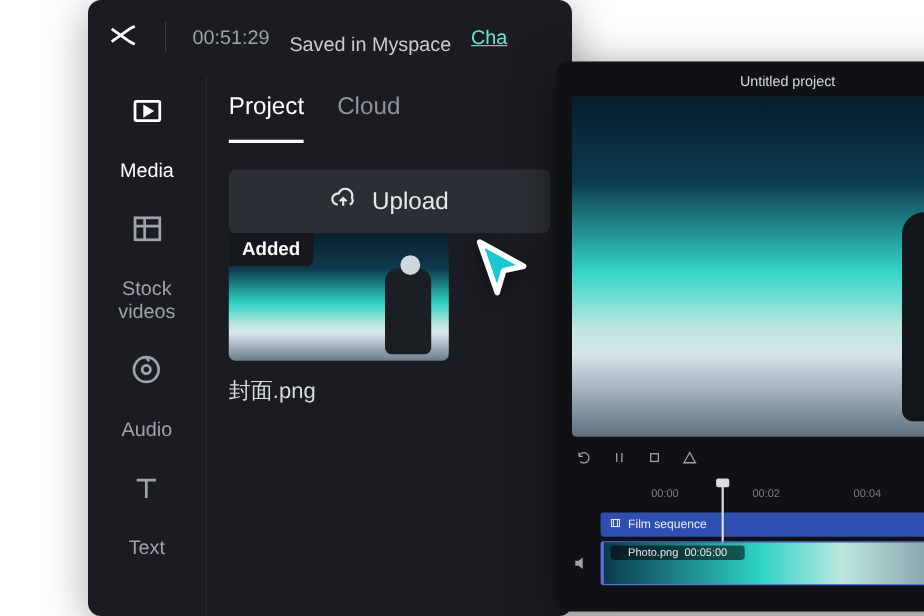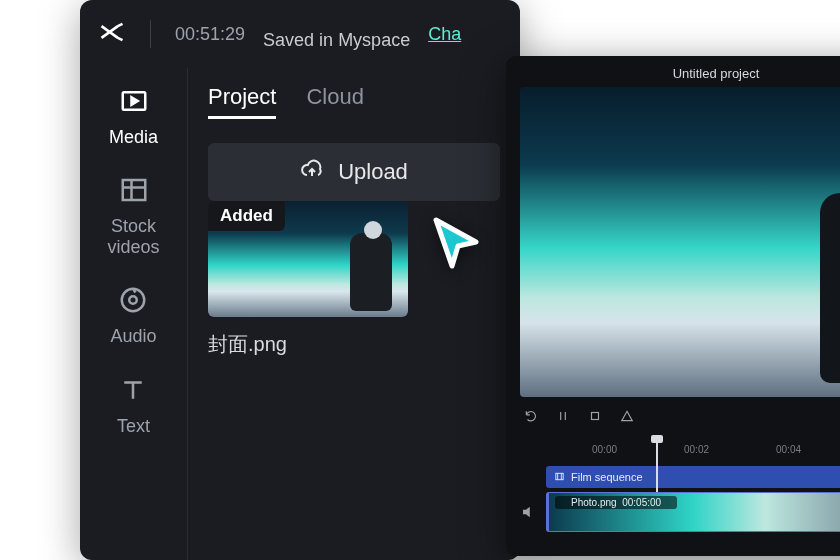--- a/index.html
+++ b/index.html
@@ -42,30 +42,30 @@
     width: 108px;
     border-right: 1px solid #2a2c31;
     display: flex;
     flex-direction: column;
     align-items: center;
     padding-top: 18px;
     gap: 28px;
     color: #9ea2ab;
     font-size: 18px;
   }
-  .side-item { display: flex; flex-direction: column; align-items: center; gap: 6px; cursor: pointer; text-align: center; line-height: 1.15; }
+  .side-item { display: flex; flex-direction: column; align-items: center; gap: 24px; cursor: pointer; text-align: center; line-height: 1.15; }
   .side-item.active { color: #fff; }
   .side-item svg { width: 30px; height: 30px; }
   .mainpane {
     position: absolute;
     left: 108px; top: 68px; right: 0; bottom: 0;
     padding: 16px 20px;
   }
   .tabs { display: flex; gap: 30px; font-size: 22px; color: #8f939c; margin-bottom: 24px; }
-  .tab { cursor: pointer; padding-bottom: 6px; }
+  .tab { cursor: pointer; padding-bottom: 17px; }
   .tab.active { color: #fff; border-bottom: 3px solid #fff; }
   .upload-btn {
     display: flex; align-items: center; justify-content: center; gap: 14px;
     background: #2b2e34; color: #e7e8ea;
     height: 58px; border-radius: 6px;
     font-size: 22px; cursor: pointer;
   }
   .upload-btn svg { width: 24px; height: 24px; }
   .thumb-wrap { width: 200px; }
   .thumb {

